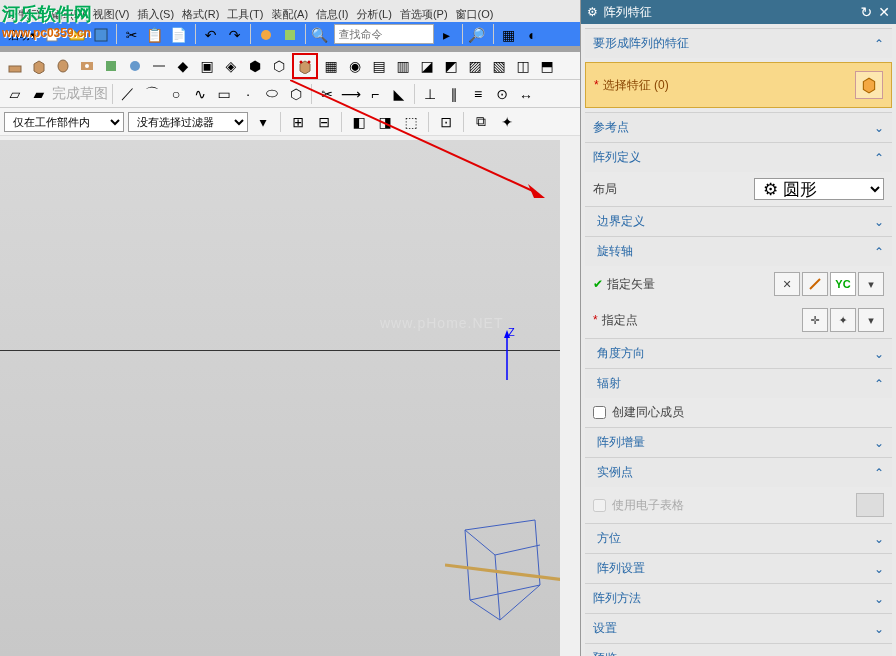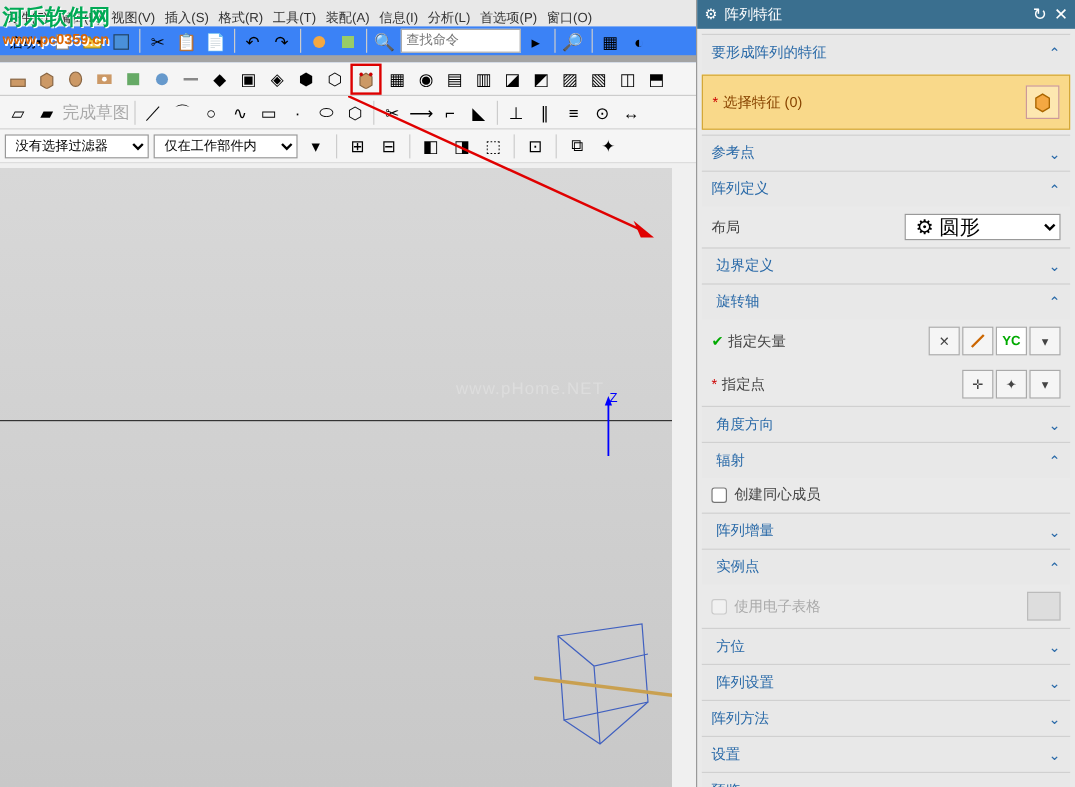--- a/index.html
+++ b/index.html
@@ -213,24 +213,24 @@
   <div class="sep"></div>
   <div class="tbtn">⊥</div>
   <div class="tbtn">∥</div>
   <div class="tbtn">≡</div>
   <div class="tbtn">⊙</div>
   <div class="tbtn">↔</div>
 </div>
 
 <div class="toolbar4">
   <select class="filterbox">
-    <option>没有选择过滤器</option>
+    <option>仅在工作部件内</option>
   </select>
   <select class="filterbox">
-    <option>仅在工作部件内</option>
+    <option>没有选择过滤器</option>
   </select>
   <div class="tbtn">▾</div>
   <div class="sep"></div>
   <div class="tbtn">⊞</div>
   <div class="tbtn">⊟</div>
   <div class="sep"></div>
   <div class="tbtn">◧</div>
   <div class="tbtn">◨</div>
   <div class="tbtn">⬚</div>
   <div class="sep"></div>

